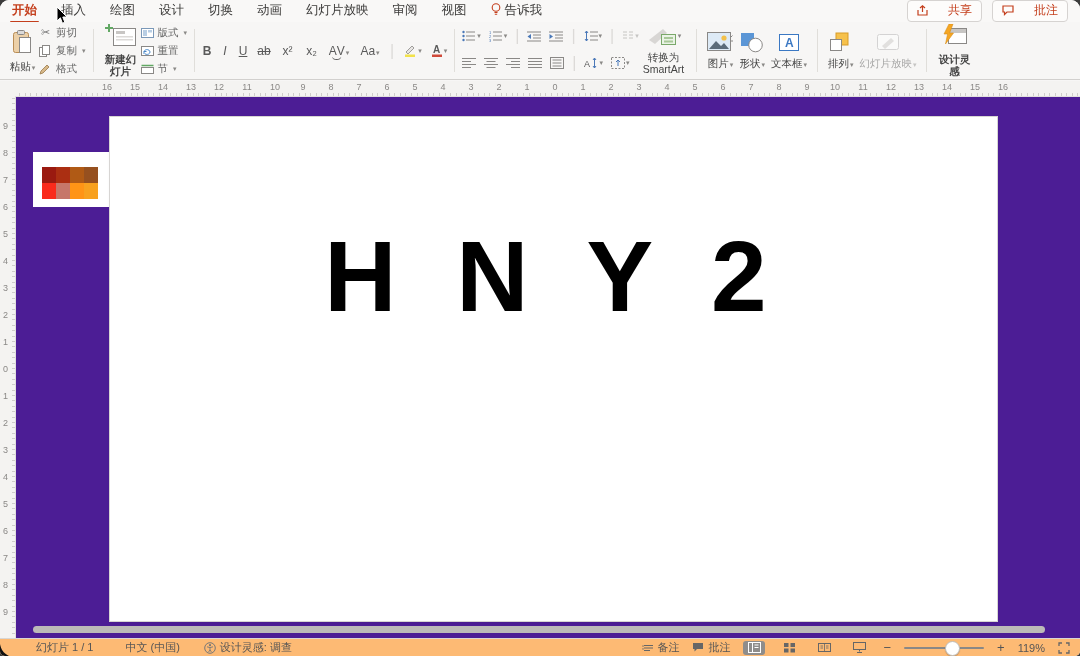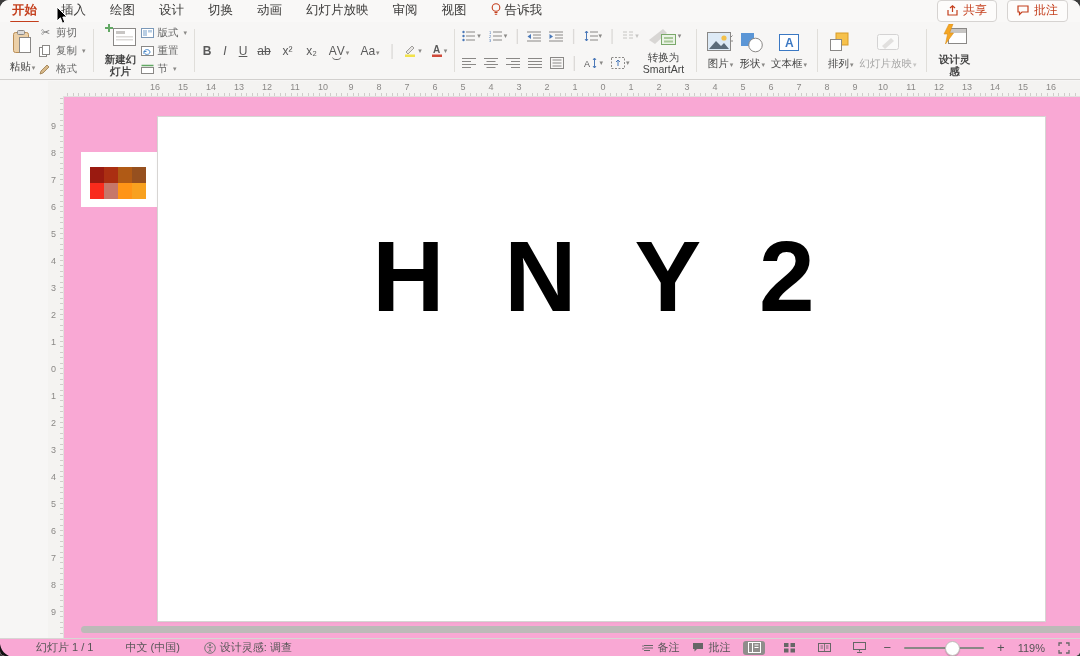--- a/index.html
+++ b/index.html
@@ -7,21 +7,21 @@
   .app{position:absolute;inset:0;background:#f7f6f5;border-radius:9px 9px 5px 5px;overflow:hidden;}
 
   
   .menubar{position:absolute;top:0;left:0;right:0;height:22px;background:#f9f8f7;
     display:flex;align-items:center;padding:0 12px;font-size:12.5px;color:#3b3a39;box-sizing:border-box;}
   .tabs{display:flex;align-items:center;gap:24px;}
   .tab{position:relative;cursor:default;display:flex;align-items:center;gap:4px;padding:3px 0 4px;}
   .tab.active{color:#c43e1c;font-weight:bold;}
   .tab.active::after{content:"";position:absolute;left:-2px;right:-2px;bottom:0;height:2px;background:#c43e1c;border-radius:2px;}
   .menu-right{margin-left:auto;display:flex;gap:10px;}
-  .mbtn{display:flex;align-items:center;gap:5px;border:1px solid #d6d3d1;border-radius:4px;
+  .mbtn{display:flex;align-items:center;gap:20px;border:1px solid #d6d3d1;border-radius:4px;
     padding:1px 9px 2px;color:#c43e1c;font-size:12px;background:#fdfcfb;}
 
   
   .ribbon{position:absolute;top:22px;left:0;right:0;height:58px;background:#f7f6f5;
     border-bottom:1px solid #d2d0ce;display:flex;align-items:stretch;padding:2px 2px;box-sizing:border-box;}
   .rdiv{width:1px;background:#e0deda;margin:5px 3px;}
   .rgroup{display:flex;align-items:center;padding:0 4px;}
   .bigbtn{display:flex;flex-direction:column;align-items:center;justify-content:flex-start;
     font-size:10.5px;color:#444;padding:2px 3px;gap:2px;line-height:1.15;text-align:center;}
   .chev{font-size:7px;color:#8a8886;margin-left:1px;}
@@ -32,21 +32,21 @@
   .frow{display:flex;align-items:center;gap:7px;}
   .selbox{display:flex;align-items:center;justify-content:space-between;background:#fff;
     border:1px solid #c8c6c4;border-radius:3px;height:18px;font-size:11px;color:#333;padding:0 5px;}
   .tglyph{font-size:12px;color:#5a5a5a;width:15px;text-align:center;}
   .ticon{display:inline-flex;align-items:center;}
   .smlabel{font-size:10.5px;color:#444;line-height:1.15;text-align:center;width:52px;}
   .wrapnarrow{width:34px;font-weight:bold;}
   .disabled{opacity:.45;}
 
   
-  .workspace{position:absolute;top:81px;left:0;right:0;bottom:18px;background:#f9a8d4;overflow:hidden;margin-left:48px;}
+  .workspace{position:absolute;top:81px;left:0;right:0;bottom:18px;background:#4c1d95;overflow:hidden;}
   .hruler{position:absolute;top:0;left:15px;right:0;height:15px;background:#f4f3f1;
     border-bottom:1px solid #e2e0de;font-size:9px;color:#8a8886;
     background-image:repeating-linear-gradient(90deg,#cfcdca 0 1px,transparent 1px 5.6px);
     background-size:100% 3px;background-position:4px 12px;background-repeat:no-repeat;}
   .hruler span{position:absolute;top:1px;transform:translateX(-50%);}
   .rcorner{position:absolute;top:0;left:0;width:15px;height:15px;background:#f4f3f1;
     border-bottom:1px solid #e2e0de;border-right:1px solid #e2e0de;}
   .vruler{position:absolute;top:15px;left:0;width:15px;bottom:0;background:#f4f3f1;
     border-right:1px solid #e2e0de;font-size:9px;color:#8a8886;
     background-image:repeating-linear-gradient(180deg,#cfcdca 0 1px,transparent 1px 5.4px);
@@ -54,21 +54,21 @@
   .vruler span{position:absolute;left:3px;transform:translateY(-50%);}
   .slide{position:absolute;left:110px;top:36px;width:887px;height:504px;background:#fff;
     box-shadow:0 0 0 1px #d7d5d3,0 1px 3px rgba(0,0,0,.08);}
   .slidetext{position:absolute;left:0;right:0;top:104px;text-align:center;color:#000;
     font-size:100px;font-weight:bold;letter-spacing:16px;line-height:1.1;white-space:nowrap;}
   .palette{position:absolute;left:33px;top:71px;width:77px;height:55px;background:#fff;}
   .pgrid{position:absolute;left:9px;top:15px;display:grid;grid-template-columns:repeat(4,14px);grid-auto-rows:16px;}
   .hscroll{position:absolute;left:33px;width:1012px;bottom:5px;height:7px;border-radius:4px;background:#bcbab8;}
 
   
-  .statusbar{position:absolute;bottom:0;left:0;right:0;height:18px;background:#f9a8d4;
+  .statusbar{position:absolute;bottom:0;left:0;right:0;height:18px;background:#fdba74;
     border-top:1px solid #d8d6d4;display:flex;align-items:center;font-size:11px;color:#555;box-sizing:border-box;padding:0 10px;}
   .sitem{display:flex;align-items:center;gap:4px;}
   .sright{margin-left:auto;display:flex;align-items:center;gap:13px;}
   .viewbtn{display:flex;align-items:center;justify-content:center;width:22px;height:14px;border-radius:3px;}
   .viewbtn.sel{background:#8f8d8b;}
   .zoomtrack{position:relative;width:80px;height:2px;background:#8a8886;border-radius:1px;}
   .zoomknob{position:absolute;left:41px;top:-6px;width:13px;height:13px;border-radius:50%;
     background:#fff;border:1px solid #c0beba;box-shadow:0 1px 1px rgba(0,0,0,.2);}
   .zchar{font-size:13px;color:#555;}
 

